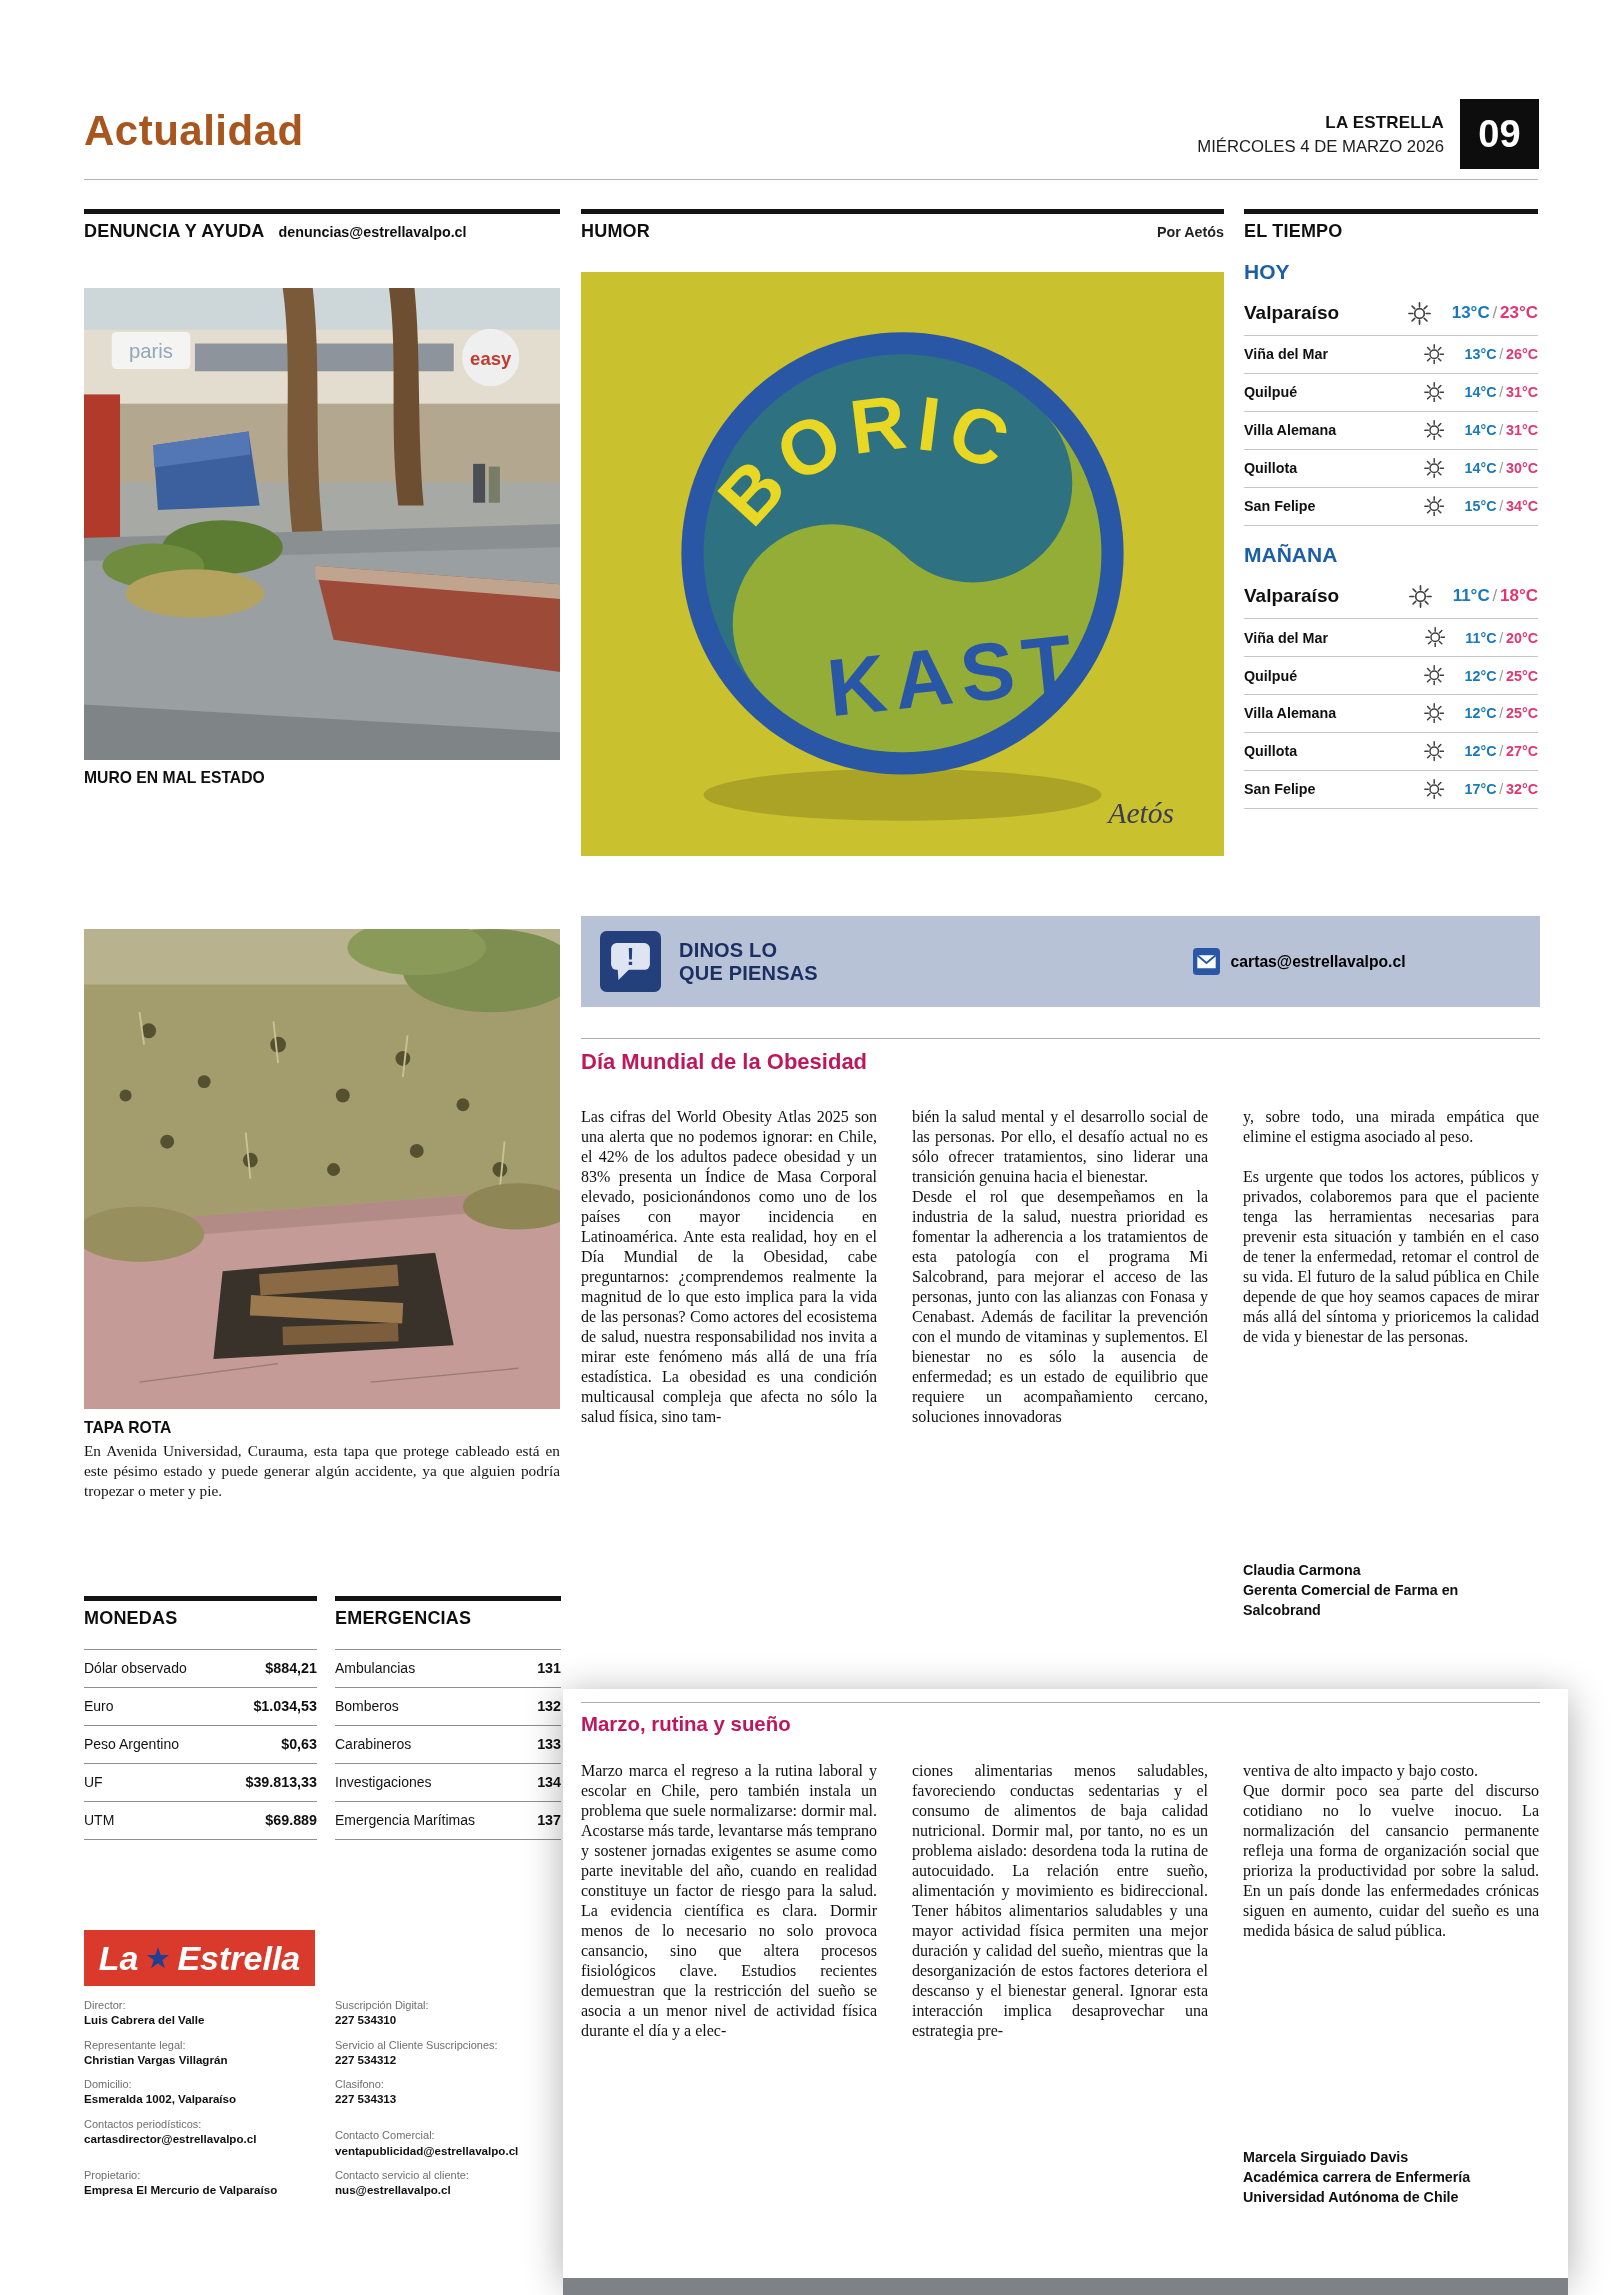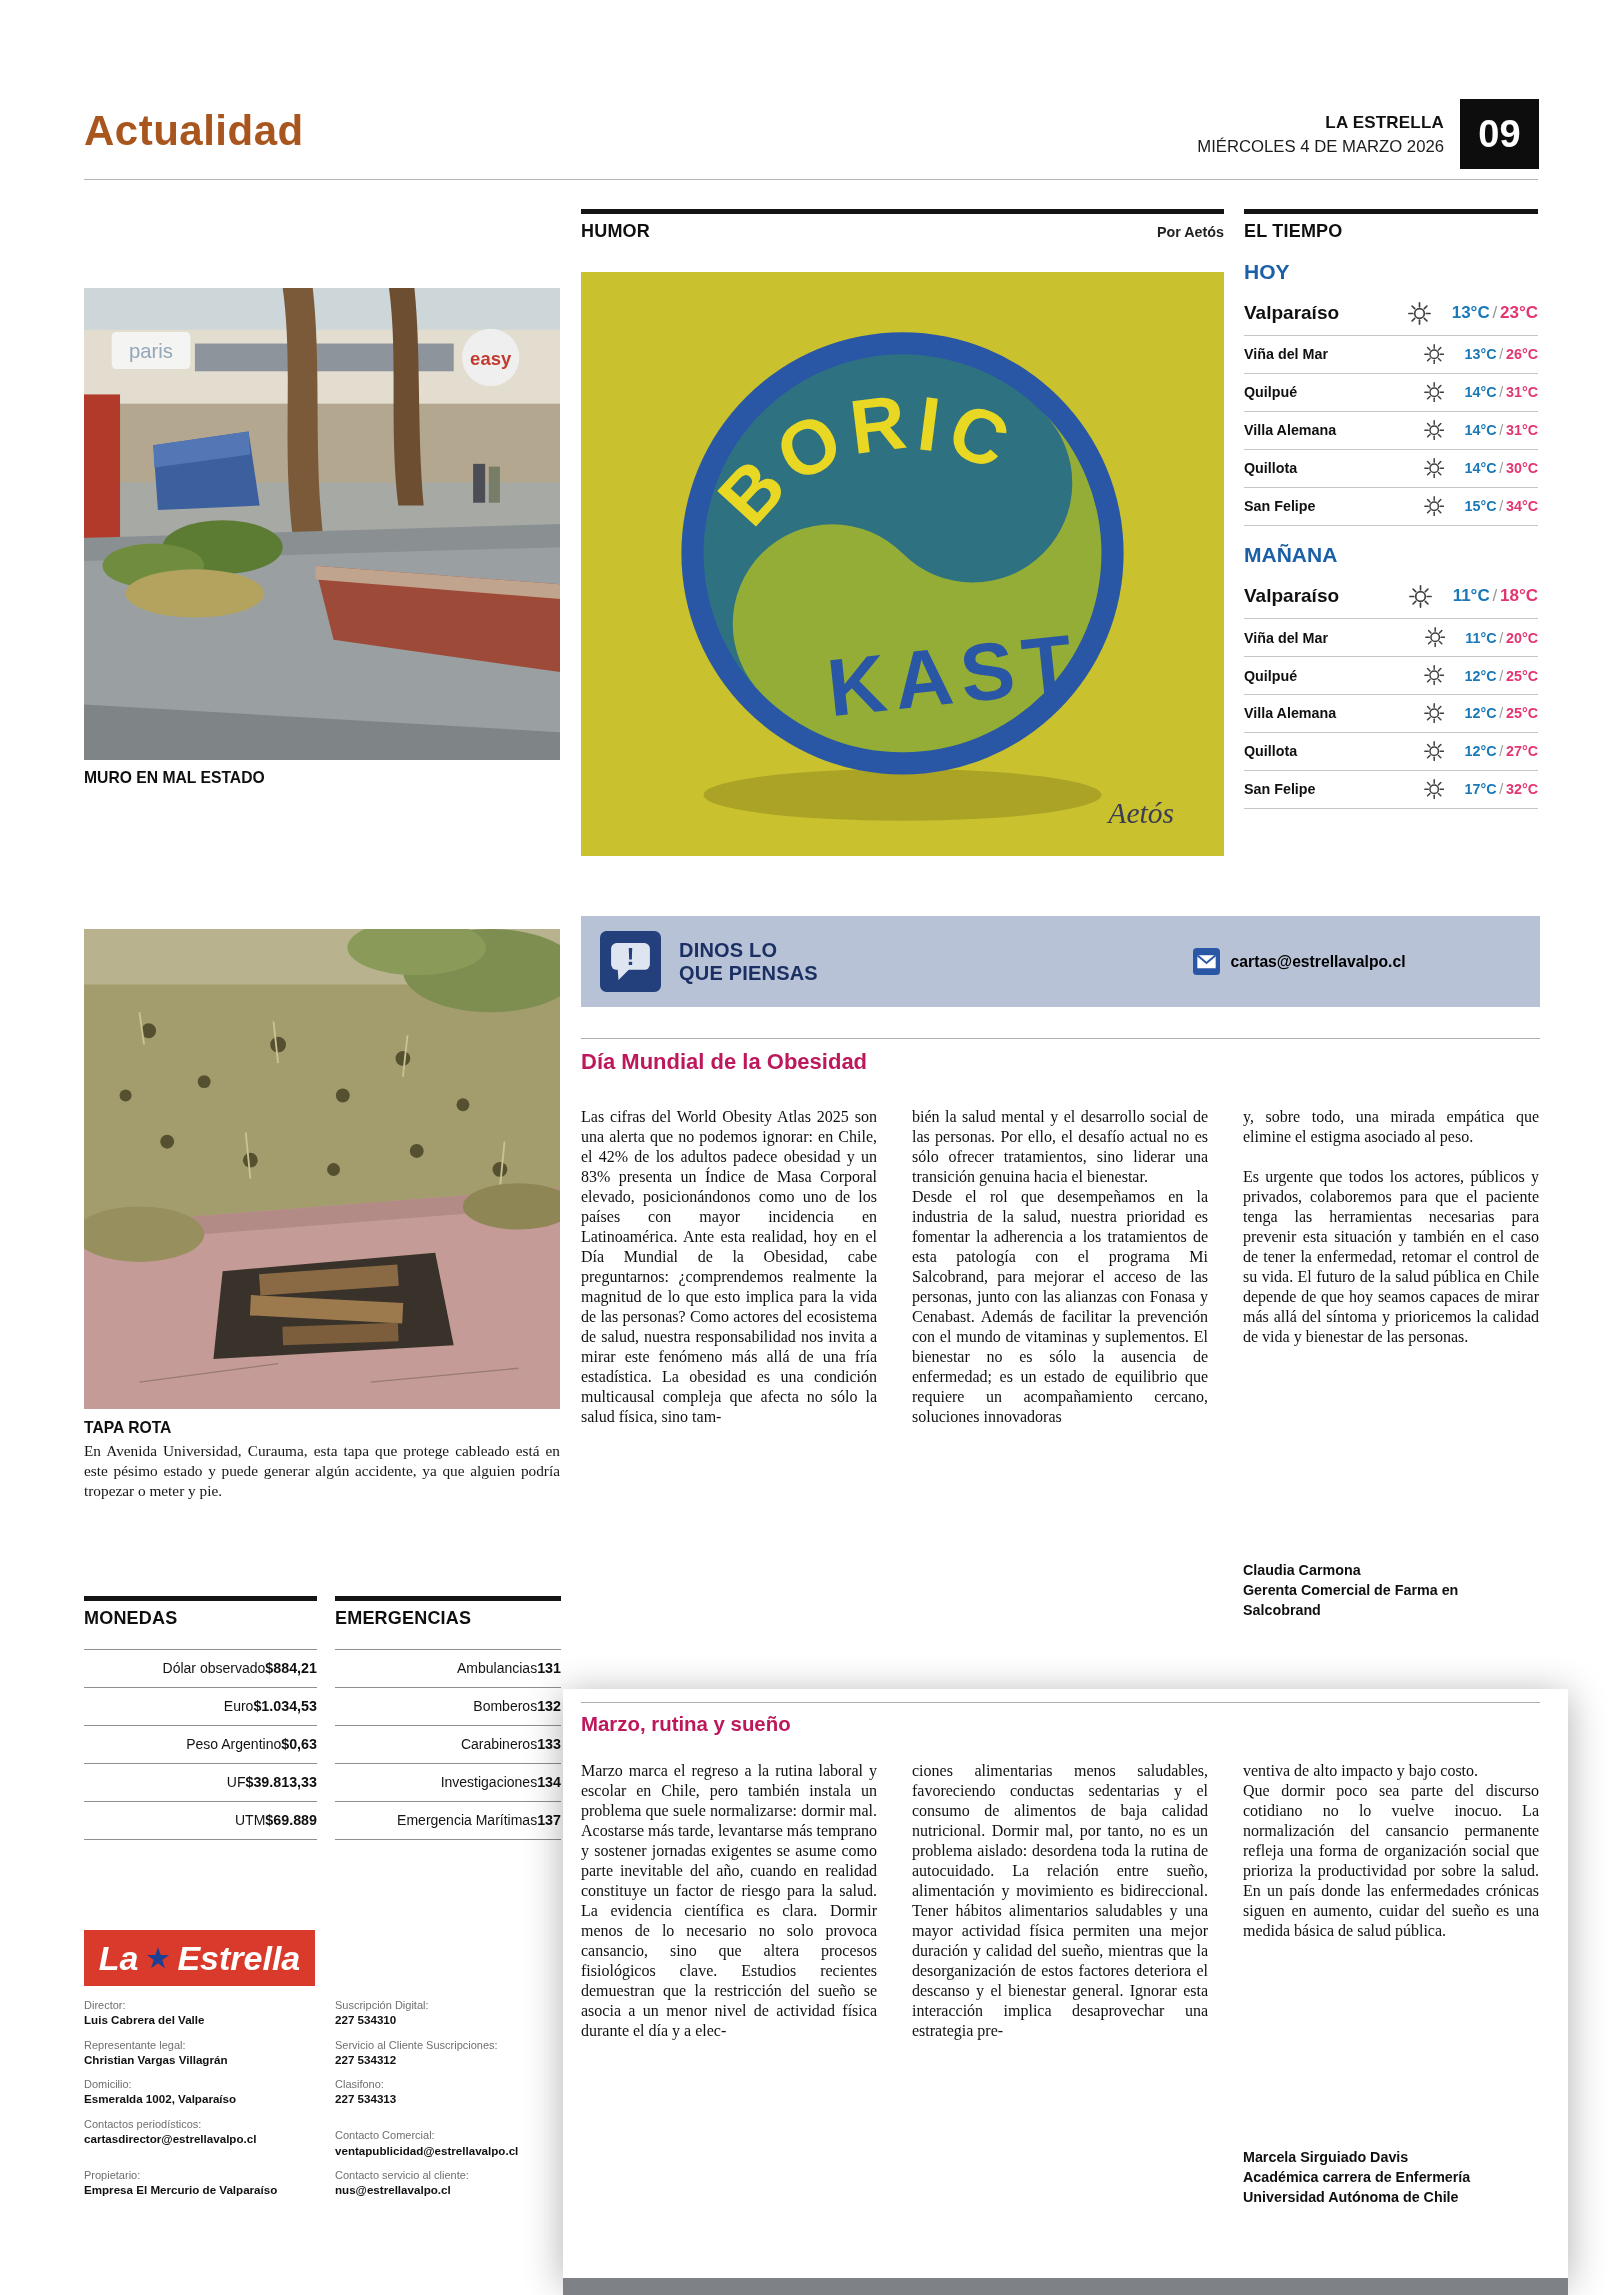--- a/index.html
+++ b/index.html
@@ -21,21 +21,21 @@
   .byline{margin-left:auto;font-size:14.3px;font-weight:700;color:#222;}
 
   
   .photo{position:absolute;overflow:hidden;background:#ccc;}
   .photo svg{width:100%;height:100%;display:block;}
   .caption-title{position:absolute;font-weight:700;font-size:15.7px;color:#0f0f0f;}
   .caption-text{position:absolute;font-family:"Liberation Serif",serif;font-size:15.3px;line-height:1.3;text-align:justify;color:#161616;}
 
   
   .ttable{margin-top:19.4px;border-top:0.9px solid #8f8f8f;}
-  .trow{display:flex;justify-content:flex-end;align-items:center;height:37px;border-bottom:0.9px solid #8f8f8f;}
+  .trow{display:flex;justify-content:space-between;align-items:center;height:37px;border-bottom:0.9px solid #8f8f8f;}
   .trow .lbl{font-size:14px;color:#131313;}
   .trow .val{font-weight:700;font-size:14.3px;color:#0f0f0f;}
 
   
   #mast-logo{position:absolute;left:84px;top:1930px;width:231px;height:56px;background:var(--logo-red,#d93a2b);display:flex;align-items:center;justify-content:center;gap:6.5px;}
   .logo-la,.logo-estrella{color:#fff;font-weight:700;font-style:italic;font-size:34px;}
   .logo-star{color:#1d3f95;font-size:29px;line-height:1;}
   .mast-col{position:absolute;top:1998px;}
   .mast-entry{margin-bottom:10.2px;}
   .mast-label{color:#6f6f6f;font-size:11px;line-height:1.3;}
@@ -97,20 +97,24 @@
 <div id="page">
 
   <div id="section-title">Actualidad</div>
   <div id="head-right">
     <div class="paper">LA ESTRELLA</div>
     <div class="date">MIÉRCOLES 4 DE MARZO 2026</div>
   </div>
   <div id="page-num">09</div>
   <div id="head-rule"></div>
 
+  <div class="sec-head abs" style="left:84px;top:209px;width:476px;">
+    <span class="sec-title">DENUNCIA Y AYUDA</span>
+    <span class="sec-email">denuncias@estrellavalpo.cl</span>
+  </div>
 
   <div class="photo" style="left:84px;top:288px;width:476px;height:472px;">
     <svg viewBox="0 0 1030 1020" preserveAspectRatio="none">
       <rect width="1030" height="1020" fill="#a7a9a4"></rect>
       <rect width="1030" height="210" fill="#cdd6d8"></rect>
       <rect y="90" width="1030" height="190" fill="#e3ddd0"></rect>
       <rect x="240" y="120" width="560" height="60" fill="#8d949b"></rect>
       <rect y="250" width="1030" height="170" fill="#b3a78f"></rect>
       <rect x="60" y="95" width="170" height="80" rx="10" fill="#f4f4f2"></rect>
       <text x="145" y="152" text-anchor="middle" font-size="44" fill="#93a7b8">paris</text>

